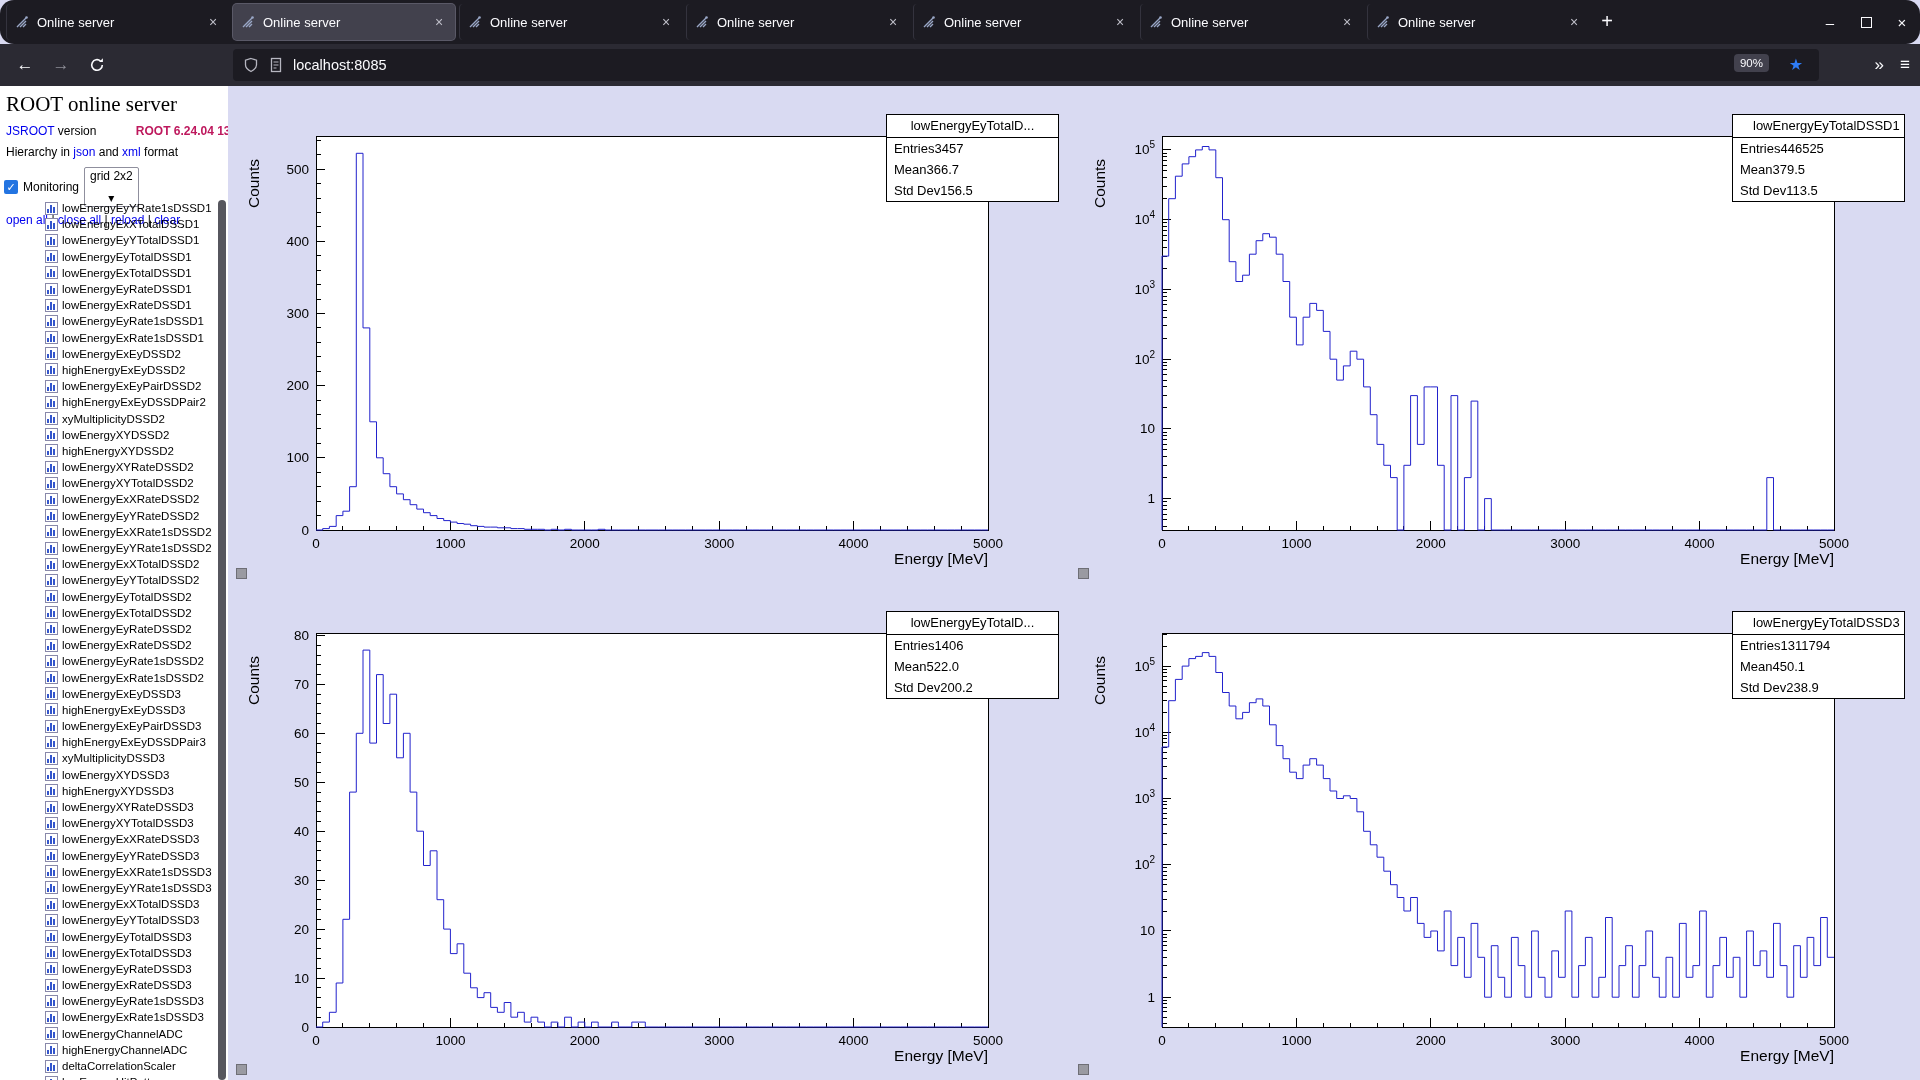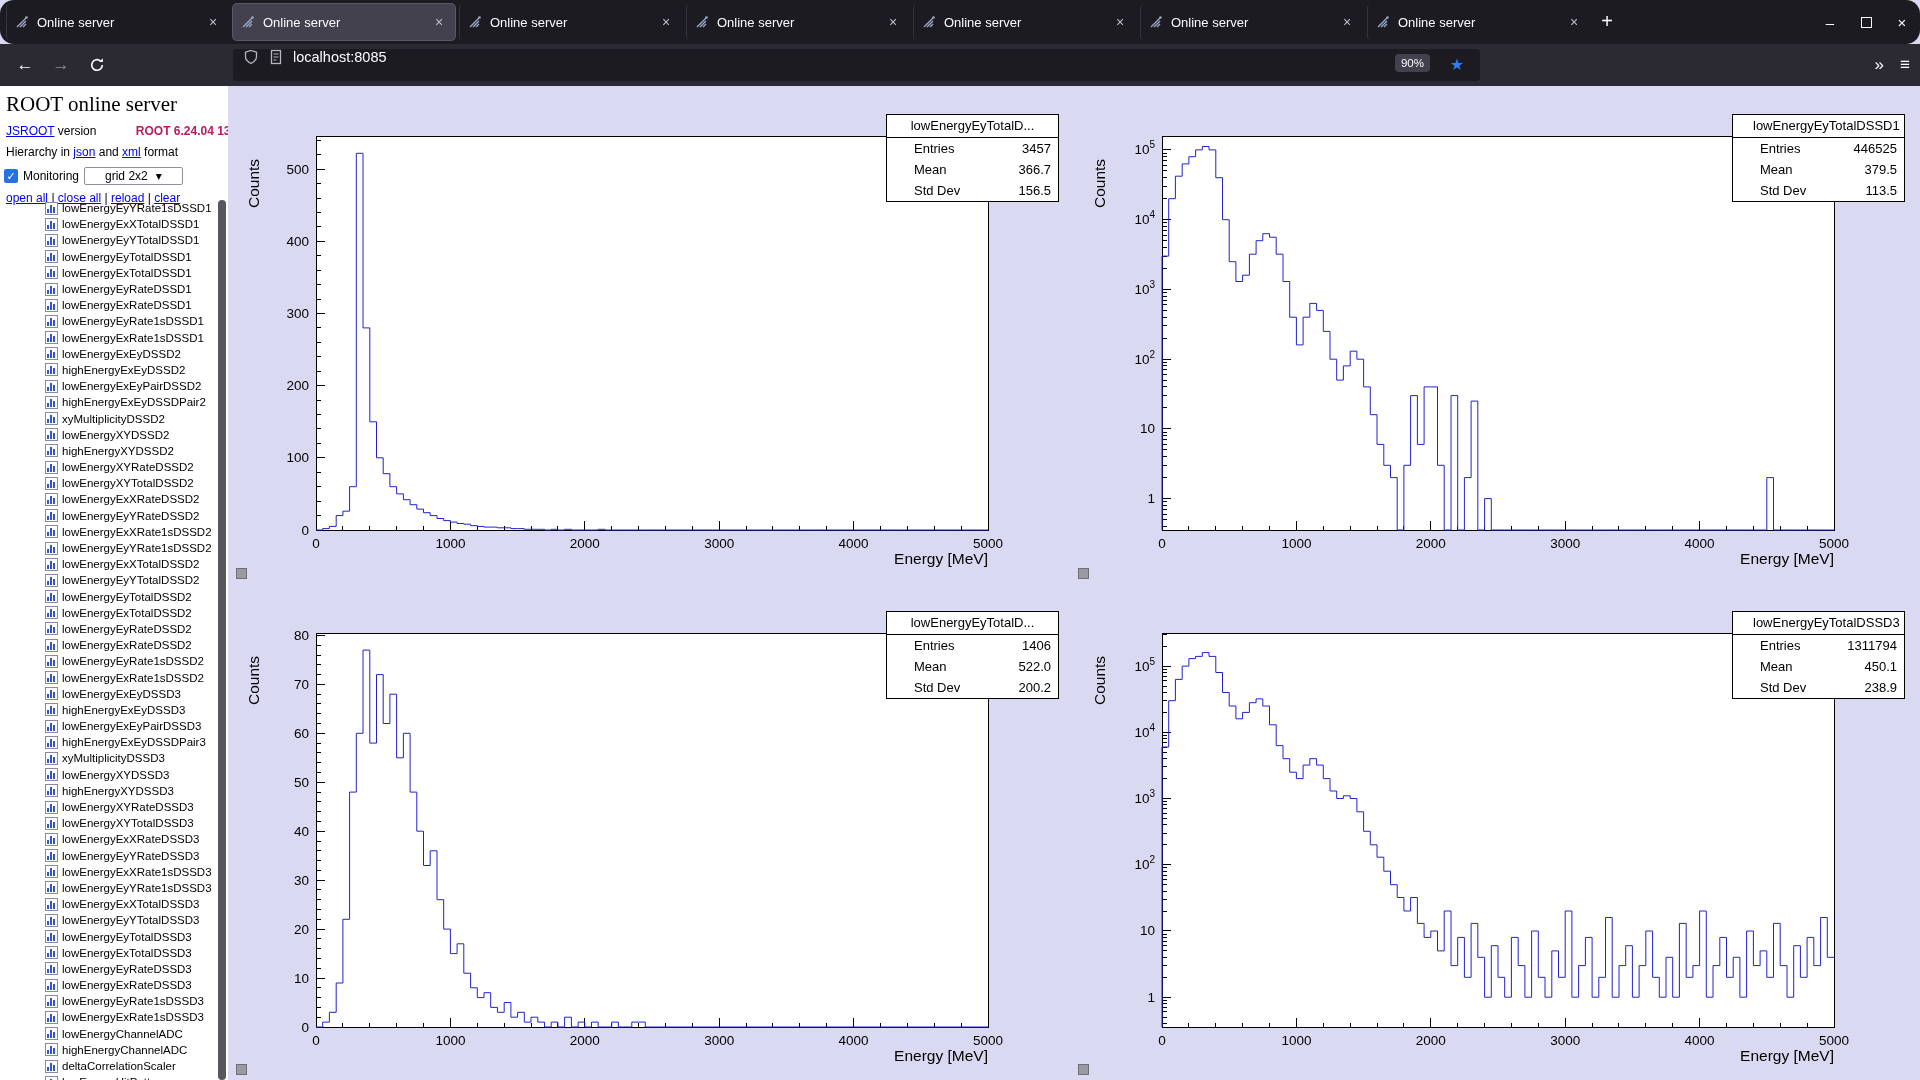--- a/index.html
+++ b/index.html
@@ -15,58 +15,58 @@
   .tab-close{margin-left:6px;font-size:14px;color:#bfbfc9;width:16px;text-align:center;}
   .new-tab{position:absolute;left:1592px;top:8px;width:30px;height:28px;color:#fbfbfe;
     font-size:20px;text-align:center;line-height:26px;border-radius:4px;}
   .win-controls{position:absolute;right:0;top:0;height:44px;display:flex;}
   .win-btn{width:36px;height:44px;display:flex;align-items:center;justify-content:center;
     color:#fbfbfe;font-size:15px;}
   .maxsq{width:9px;height:9px;border:1.5px solid #fbfbfe;display:inline-block;}
   .navbar{position:absolute;top:44px;left:0;width:1920px;height:42px;background:#2b2a33;}
   .nav-btn{position:absolute;top:5px;width:30px;height:32px;display:flex;align-items:center;
     justify-content:center;color:#fbfbfe;font-size:17px;border-radius:4px;}
-  .urlbar{position:absolute;left:233px;top:5px;width:1247px;height:32px;background:#1c1b22;
-    border-radius:4px;display:flex;align-items:flex-start;color:#fbfbfe;}
+  .urlbar{position:absolute;left:233px;top:5px;width:1586px;height:32px;background:#1c1b22;
+    border-radius:4px;display:flex;align-items:center;color:#fbfbfe;}
   .url-icon{margin-left:10px;display:flex;align-items:center;}
   .url-text{font-size:14.5px;margin-left:10px;flex:1;}
   .zoom-chip{position:absolute;right:50px;top:5px;background:#42414d;border-radius:4px;
     font-size:11.5px;padding:3px 6px;color:#fbfbfe;}
   .star{position:absolute;right:16px;top:6px;color:#2e7cf6;font-size:16px;}
   .nav-right{position:absolute;right:10px;top:5px;display:flex;gap:16px;color:#fbfbfe;
     font-size:17px;align-items:center;height:32px;}
   
   .content{position:absolute;top:86px;left:0;width:1920px;height:731px;}
   .sidebar{position:absolute;left:0;top:0;width:228px;height:994px;background:#ffffff;overflow:hidden;}
   .sb-title{margin:6px 0 0 6px;font-family:"Liberation Serif",serif;font-size:21px;color:#000;}
   .sb-line{margin:7px 0 0 6px;font-size:12px;color:#000;white-space:nowrap;overflow:hidden;}
-  .sb-line a,.sb-actions a{color:#0000ee;text-decoration:underline;cursor:pointer;}
+  .sb-line a,.sb-actions a{color:#0000ee;cursor:pointer;}
   .ver{color:#be185d;font-weight:bold;margin-left:36px;}
   .mon-row{display:flex;align-items:center;gap:5px;margin:8px 0 0 4px;font-size:12px;}
   .checkbox{width:14px;height:14px;background:#2374e1;border-radius:2px;color:#fff;
     font-size:11px;line-height:14px;text-align:center;}
-  .grid-select{border:1px solid #8f8f9d;background:#fff;font-size:12px;padding:1px 20px;
-    display:flex;align-items:center;gap:8px;border-radius:2px;}
+  .grid-select{border:1px solid #8f8f9d;background:#fff;font-size:12px;padding:1px 5px;
+    display:flex;align-items:center;gap:8px;border-radius:2px;flex-direction:column;}
   .sb-actions{margin:6px 0 0 6px;font-size:12px;}
   #hier-list{position:absolute;left:0;top:114px;width:216px;bottom:0;margin:0;padding:0;
     list-style:none;overflow:hidden;}
   #hier-list li{height:16.2px;display:flex;align-items:center;padding-left:45px;
     font-size:11.5px;white-space:nowrap;color:#000;}
   #hier-list li span{margin-left:4px;}
   .scroll-thumb{position:absolute;right:2px;top:114px;width:8px;height:880px;
     background:#56565e;border-radius:4px;}
   .main{position:absolute;left:228px;top:0;width:1692px;height:994px;background:#d9daf2;}
   .panel{position:absolute;width:846px;height:497px;}
   #panel-0{left:0;top:0;} #panel-1{left:846px;top:0;}
   #panel-2{left:0;top:497px;} #panel-3{left:846px;top:497px;}
   .stats{position:absolute;left:658px;top:28px;width:171px;border:1px solid #000;
     background:#fff;font-size:13px;color:#000;}
   .stats-title{height:22px;line-height:22px;text-align:center;border-bottom:1px solid #000;
     overflow:hidden;padding:0 20px;white-space:nowrap;}
-  .stats-row{display:flex;justify-content:space-between;height:21px;line-height:21px;padding:0 7px;margin-left:20px;}
+  .stats-row{display:flex;justify-content:flex-start;height:21px;line-height:21px;padding:0 7px;}
   .grid-handle{position:absolute;width:9px;height:9px;background:#9a9aa2;border:1px solid #6e6e76;}
   svg text{font-family:"Liberation Sans",sans-serif;fill:#000;}
 </style>
 </head>
 <body>
 
 <div class="tabbar">
   <div id="tabs">
       <div class="tab">
         <svg width="14" height="14" viewBox="0 0 14 14">

